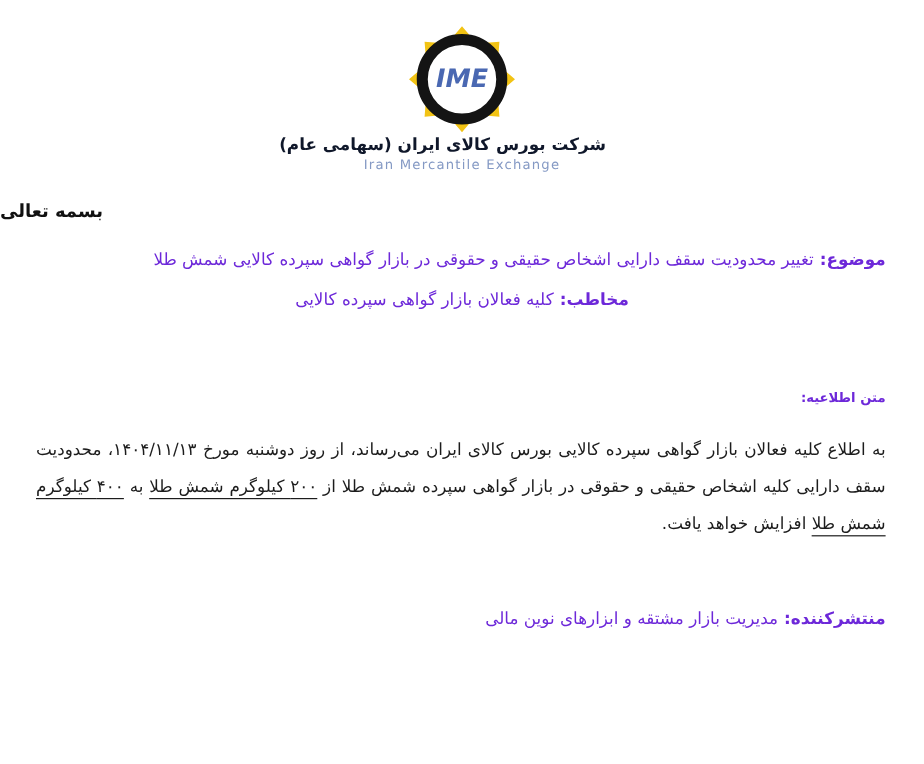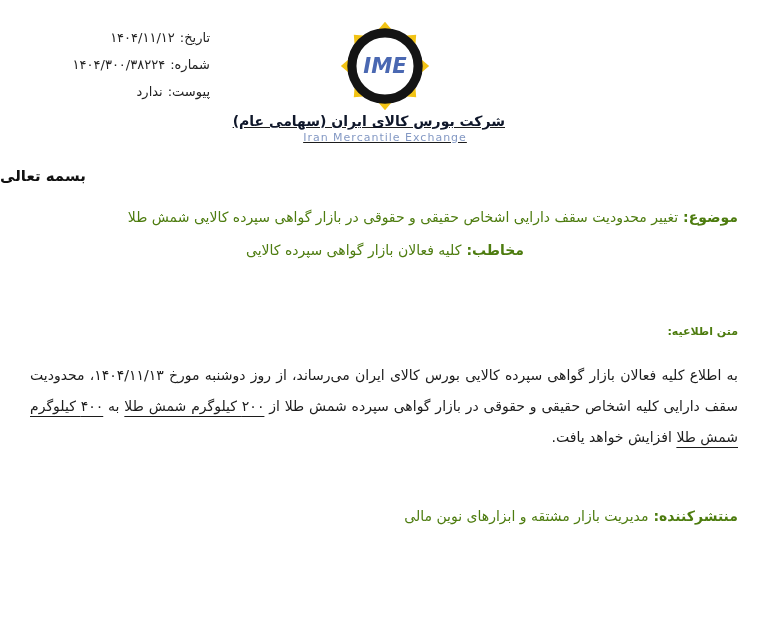--- a/index.html
+++ b/index.html
@@ -33,21 +33,20 @@
   .meta-label { margin-inline-end: 5px; }
 
   
   .logo-block {
     position: absolute;
     top: 20px;
     left: 50%;
     transform: translateX(-50%);
     text-align: center;
     width: 240px;
-    text-decoration: underline;
   }
   .logo-svg { display: block; margin: 0 auto; }
   .org-name-fa {
     margin-top: 1px;
     font-size: 14px;
     font-weight: bold;
     color: #0f172a;
     white-space: nowrap;
   }
   .org-name-en {
@@ -68,21 +67,21 @@
     font-size: 15px;
     color: #111;
   }
 
   .line {
     position: absolute;
     right: 32px;
     left: 32px;
     font-size: 14px;
     text-align: right;
-    color: #4d7c0f;
+    color: #6d28d9;
   }
   .subject-row   { top: 209px; }
   .addressee-row { top: 242px; text-align: center; }
   .notice-heading { top: 325px; font-weight: bold; font-size: 11px; }
   .publisher-row { top: 508px; }
 
   .lbl {
     font-weight: bold;
     margin-inline-end: 5px;
   }
@@ -101,31 +100,20 @@
   .u {
     text-decoration: underline;
     text-underline-offset: 5px;
   }
 </style>
 </head>
 <body>
 
 <div class="page">
 
-  <div class="meta-block">
-    <div class="meta-row">
-      <span class="meta-label">تاریخ:</span><span>۱۴۰۴/۱۱/۱۲</span>
-    </div>
-    <div class="meta-row">
-      <span class="meta-label">شماره:</span><span>۱۴۰۴/۳۰۰/۳۸۲۲۴</span>
-    </div>
-    <div class="meta-row">
-      <span class="meta-label">پیوست:</span><span>ندارد</span>
-    </div>
-  </div>
 
   <div class="logo-block">
     <svg class="logo-svg" width="92" height="92" viewBox="0 0 100 100" xmlns="http://www.w3.org/2000/svg">
       <polygon points="50,2 63.4,17.7 83.9,16.1 82.3,36.6 98,50 82.3,63.4 83.9,83.9 63.4,82.3 50,98 36.6,82.3 16.1,83.9 17.7,63.4 2,50 17.7,36.6 16.1,16.1 36.6,17.7" fill="#f2c314"></polygon>
       <circle cx="50" cy="50" r="36" fill="#ffffff" stroke="#141414" stroke-width="10"></circle>
       <text x="50" y="51" text-anchor="middle" dominant-baseline="middle" font-family="DejaVu Sans, sans-serif" font-size="23" font-weight="bold" font-style="italic" fill="#4a68b2">IME</text>
     </svg>
     <div class="org-name-fa">شرکت بورس کالای ایران (سهامی عام)</div>
     <div class="org-name-en">Iran Mercantile Exchange</div>
   </div>

